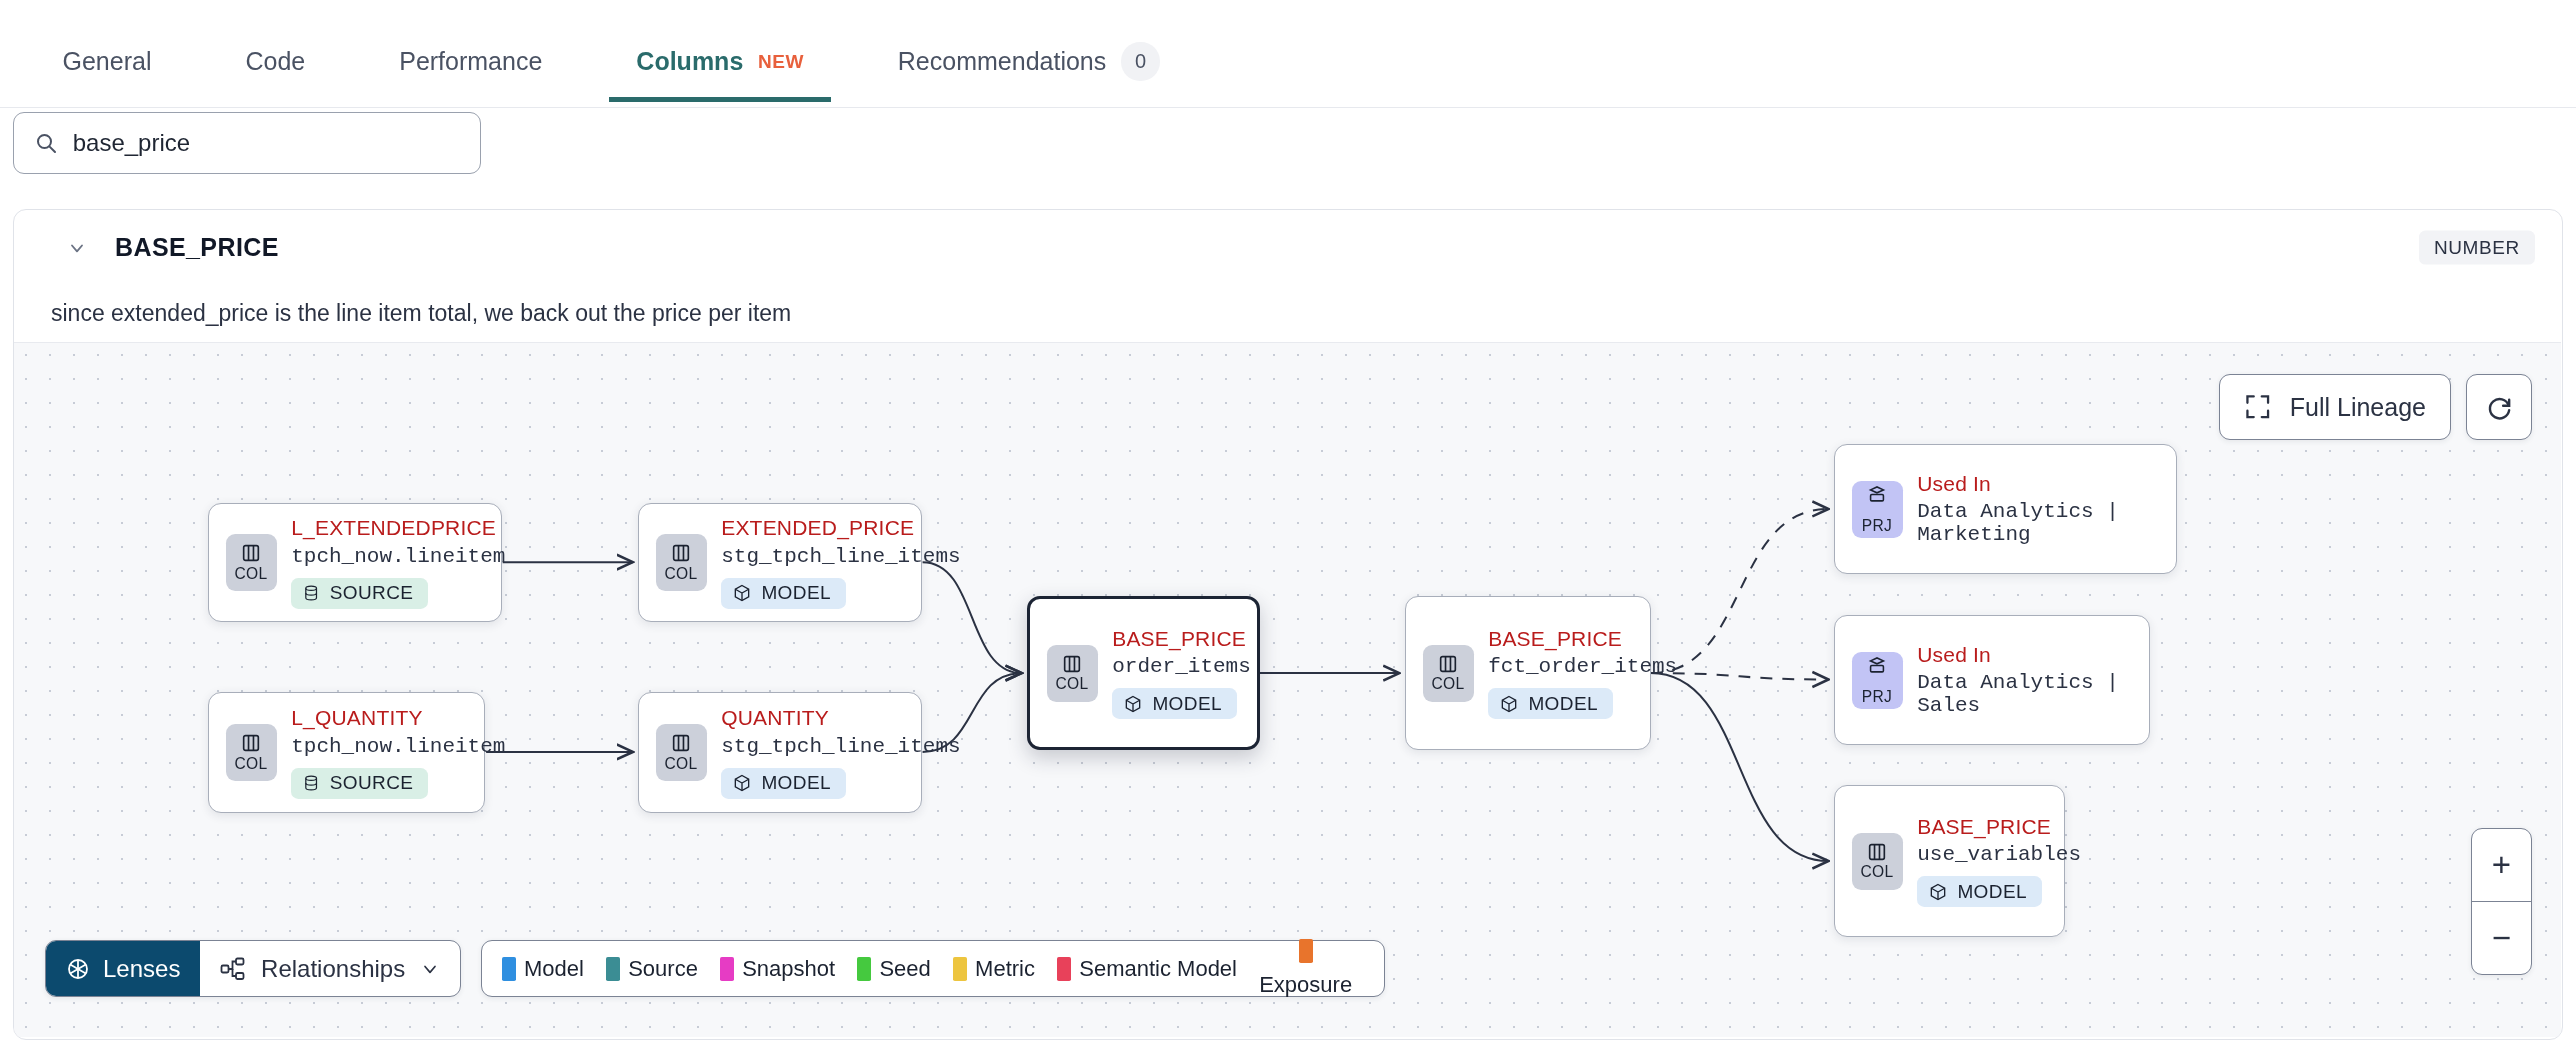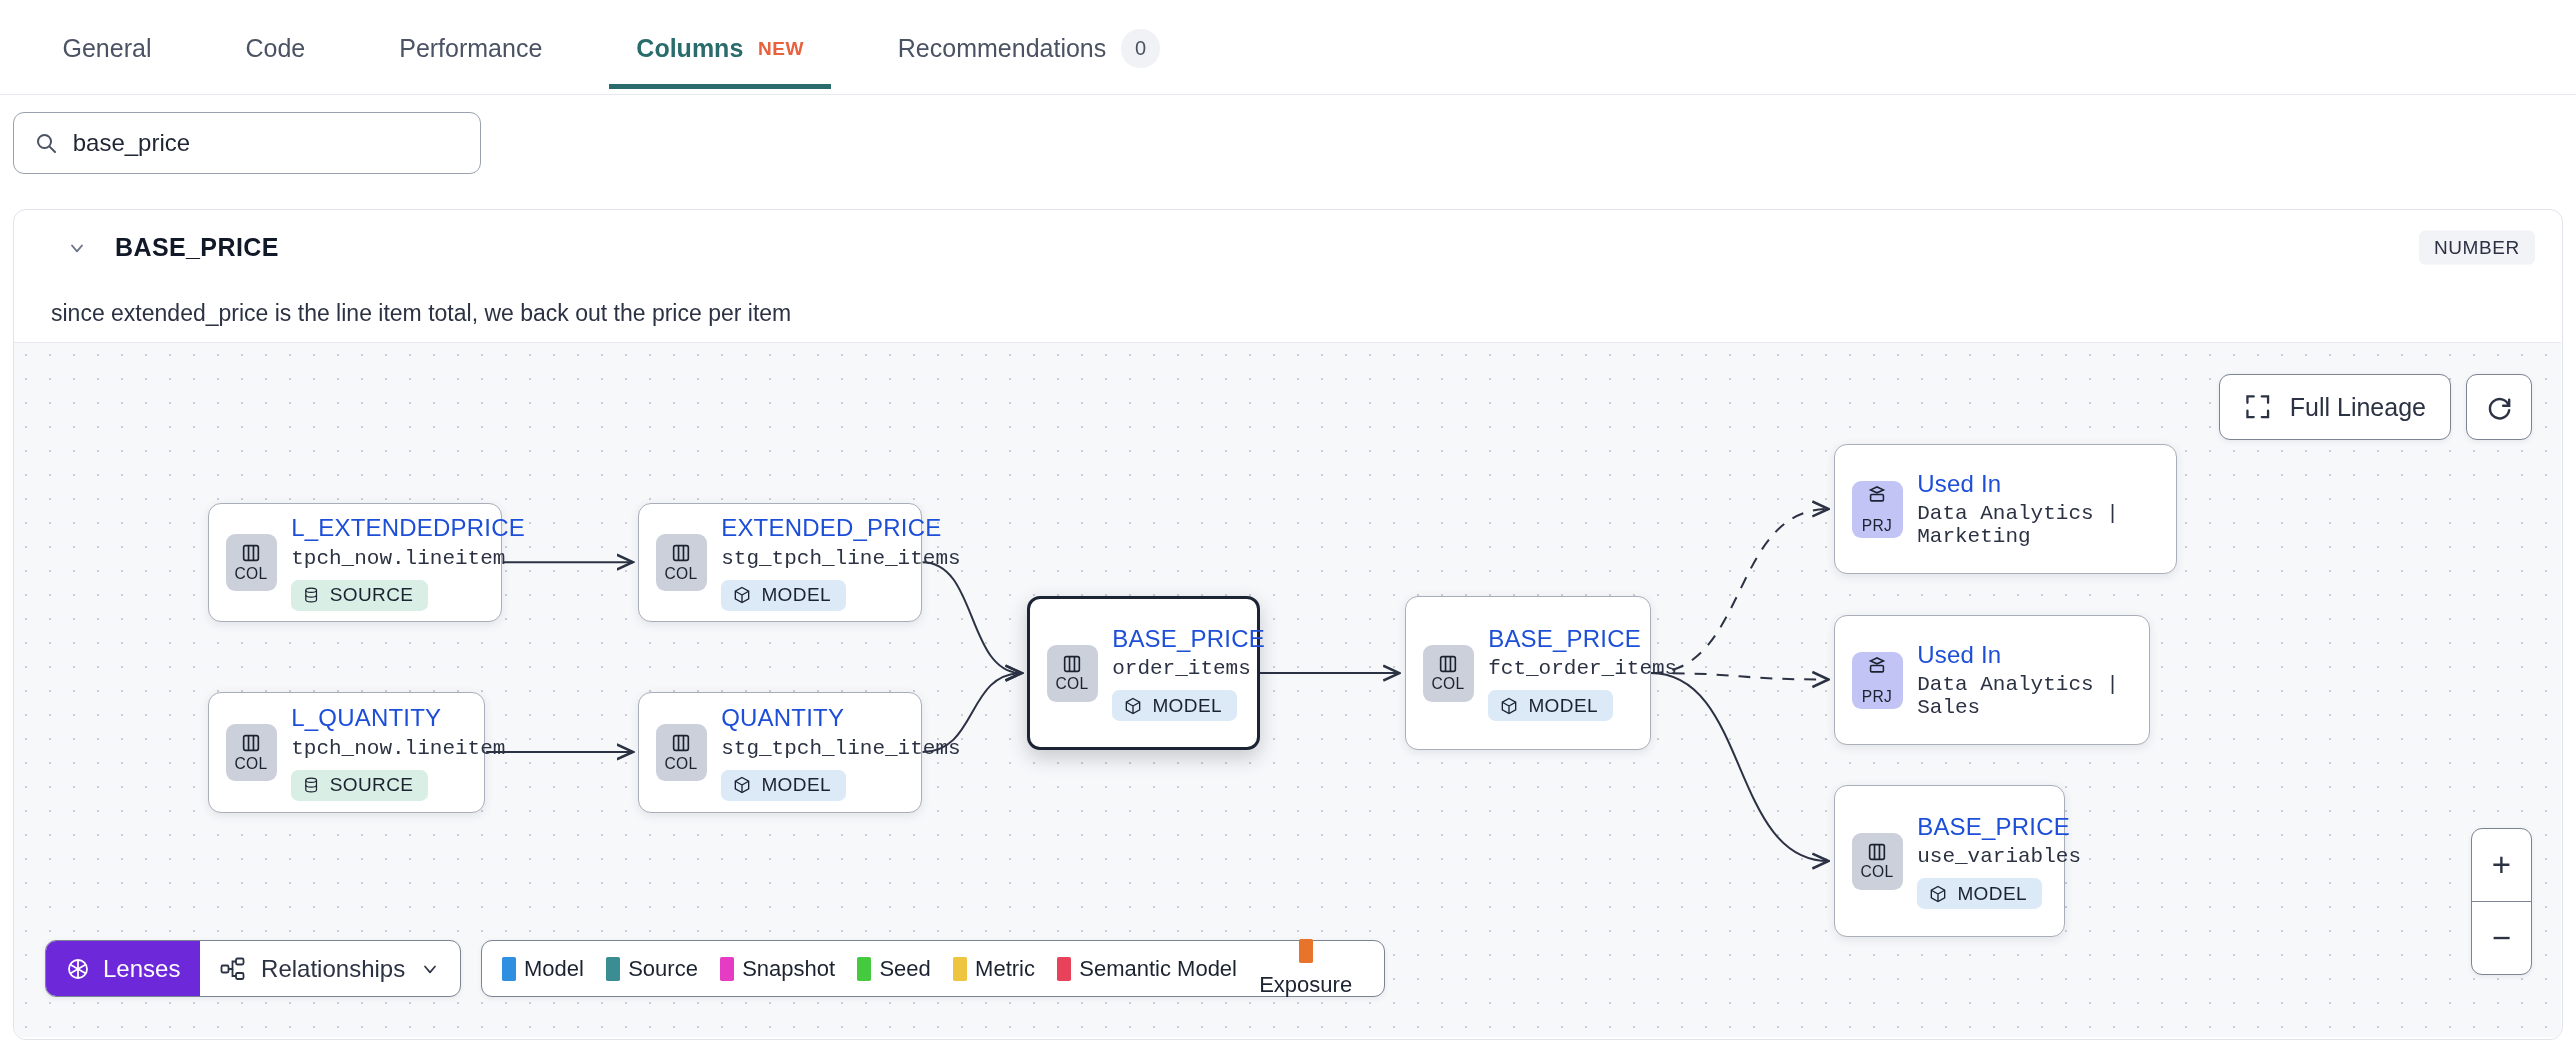--- a/index.html
+++ b/index.html
@@ -6,21 +6,21 @@
   html, body {
     width: 2576px; height: 1053px;
     font-family: "Liberation Sans", sans-serif;
     background: #ffffff;
     color: #1f2633;
     overflow: hidden;
   }
 
   
   .tabbar {
-    position: absolute; left: 0; top: 3px;
+    position: absolute; left: 0; top: 16px;
     width: 2576px; height: 92px;
     border-bottom: 1.8px solid #e7e9ee;
     display: flex; align-items: center;
   }
   .tab {
     height: 77px;
     display: flex; align-items: center; gap: 14.7px;
     padding: 0 27.5px;
     font-size: 25px;
     color: #4a5263;
@@ -121,21 +121,21 @@
   .node-icon {
     width: 51px; height: 57px; border-radius: 9.2px;
     background: #ccd0da;
     display: flex; flex-direction: column;
     align-items: center; justify-content: center; gap: 0.9px;
     flex: 0 0 auto; margin-left: 16.5px;
   }
   .node-icon.prj { background: #c2c4f5; gap: 12px; }
   .node-icon .ico-label { font-size: 15.6px; color: #1b2230; letter-spacing: 0.3px; }
   .node-body { margin-left: 14.7px; display: flex; flex-direction: column; gap: 3.7px; }
-  .node-name { font-size: 24px; color: #1d4ed8; letter-spacing: 0.2px; }
+  .node-name { font-size: 21px; color: #b91c1c; letter-spacing: 0.2px; }
   .node-sub  { font-size: 21px; color: #2b3243; font-family: Liberation Mono, monospace; }
   .mat-badge {
     margin-top: 5.5px; align-self: flex-start;
     display: inline-flex; align-items: center; gap: 9.2px;
     padding: 4.6px 14.7px 4.6px 11px; border-radius: 7.3px;
     font-size: 19px; color: #1b2230; letter-spacing: 0.4px;
   }
   .mat-badge.model  { background: #dceaf8; }
   .mat-badge.source { background: #d9efe6; }
   .node.tall .node-body { gap: 4.6px; }
@@ -169,21 +169,21 @@
     position: absolute; left: 31px; bottom: 40px;
     display: flex; align-items: center; gap: 20px;
   }
   .seg {
     display: flex; align-items: stretch; height: 57px;
     border-radius: 11px; overflow: hidden;
     border: 1.8px solid #7b8394; background: #fff;
     box-shadow: 0 1.8px 5.5px rgba(40,48,70,0.08);
   }
   .seg-lenses {
-    background: #6d28d9; color: #fff;
+    background: #0c4a6e; color: #fff;
     display: flex; align-items: center; gap: 13px;
     padding: 0 20px; font-size: 24px; cursor: pointer;
   }
   .seg-rel {
     display: flex; align-items: center; gap: 14.7px;
     padding: 0 20px; font-size: 24px; color: #2b3243; cursor: pointer;
   }
   .legend {
     height: 57px; display: flex; align-items: center; gap: 9.2px;
     padding: 0 20px; background: #fff;

